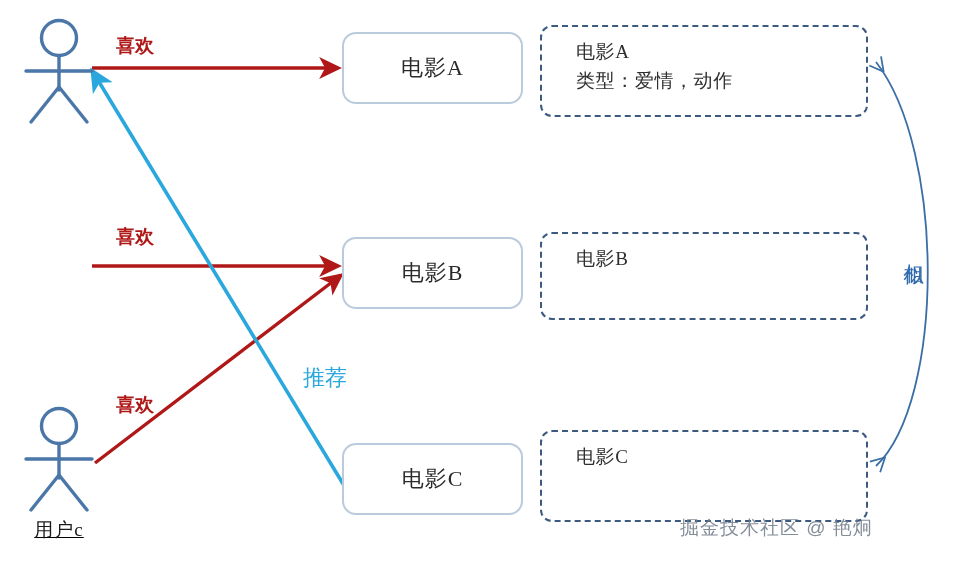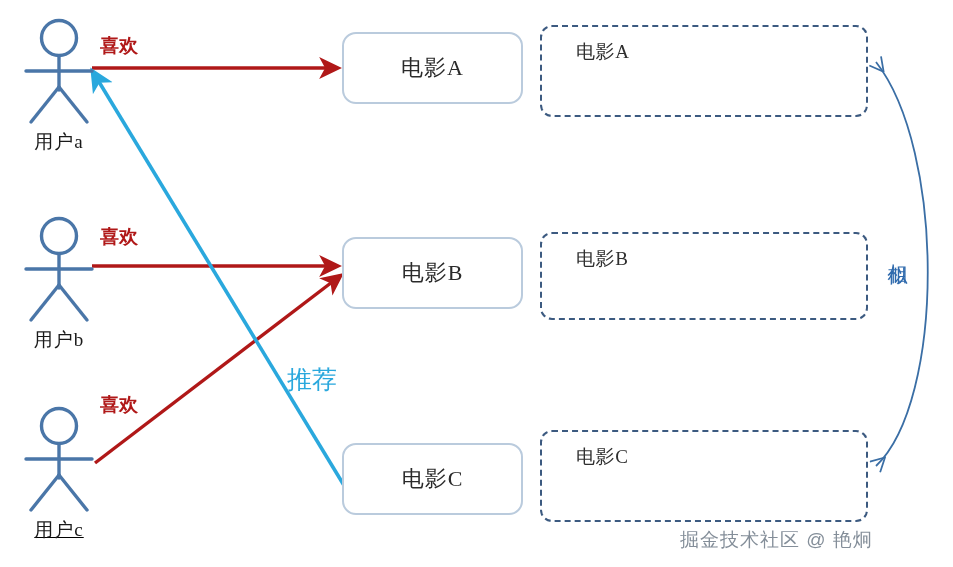--- a/index.html
+++ b/index.html
@@ -79,23 +79,24 @@
     white-space: nowrap;
   }
 
   
   .edge-label {
     position: absolute;
     font-family: Liberation Mono, monospace;
     font-size: 19px;
     font-weight: bold;
     white-space: nowrap;
+    margin-left: 16px;
   }
   .edge-label.like  { color: #b01818; }
-  .edge-label.recommend { color: #2aa8dd; font-weight: normal; font-size: 25px; }
+  .edge-label.recommend { color: #2aa8dd; font-weight: normal; font-size: 22px; }
   .edge-label.similar {
     color: #2f6aad;
     writing-mode: vertical-rl;
     text-orientation: upright;
     font-weight: normal;
     font-size: 20px;
     line-height: 1.05;
     letter-spacing: 2px;
   }
 
@@ -140,33 +141,22 @@
   </svg>
 
   <div class="actor" style="left:14px; top:18px;">
     <svg class="figure" width="84" height="110" viewBox="0 0 84 110" xmlns="http://www.w3.org/2000/svg">
       <circle cx="42" cy="20" r="17.5" fill="none" stroke="#4a76a8" stroke-width="3.4"></circle>
       <line x1="42" y1="38" x2="42" y2="72" stroke="#4a76a8" stroke-width="3.4" stroke-linecap="round"></line>
       <line x1="9" y1="53" x2="75" y2="53" stroke="#4a76a8" stroke-width="3.4" stroke-linecap="round"></line>
       <line x1="42" y1="69" x2="14" y2="104" stroke="#4a76a8" stroke-width="3.4" stroke-linecap="round"></line>
       <line x1="42" y1="69" x2="70" y2="104" stroke="#4a76a8" stroke-width="3.4" stroke-linecap="round"></line>
     </svg>
-    <div class="actor-label">用户a</div>
-  </div>
-
-  <div class="actor" style="left:14px; top:216px;">
-    <svg class="figure" width="84" height="110" viewBox="0 0 84 110" xmlns="http://www.w3.org/2000/svg">
-      <circle cx="42" cy="20" r="17.5" fill="none" stroke="#4a76a8" stroke-width="3.4"></circle>
-      <line x1="42" y1="38" x2="42" y2="72" stroke="#4a76a8" stroke-width="3.4" stroke-linecap="round"></line>
-      <line x1="9" y1="53" x2="75" y2="53" stroke="#4a76a8" stroke-width="3.4" stroke-linecap="round"></line>
-      <line x1="42" y1="69" x2="14" y2="104" stroke="#4a76a8" stroke-width="3.4" stroke-linecap="round"></line>
-      <line x1="42" y1="69" x2="70" y2="104" stroke="#4a76a8" stroke-width="3.4" stroke-linecap="round"></line>
-    </svg>
-    <div class="actor-label">用户b</div>
-  </div>
+  </div>
+
 
   <div class="actor" style="left:14px; top:406px;text-decoration:underline;">
     <svg class="figure" width="84" height="110" viewBox="0 0 84 110" xmlns="http://www.w3.org/2000/svg">
       <circle cx="42" cy="20" r="17.5" fill="none" stroke="#4a76a8" stroke-width="3.4"></circle>
       <line x1="42" y1="38" x2="42" y2="72" stroke="#4a76a8" stroke-width="3.4" stroke-linecap="round"></line>
       <line x1="9" y1="53" x2="75" y2="53" stroke="#4a76a8" stroke-width="3.4" stroke-linecap="round"></line>
       <line x1="42" y1="69" x2="14" y2="104" stroke="#4a76a8" stroke-width="3.4" stroke-linecap="round"></line>
       <line x1="42" y1="69" x2="70" y2="104" stroke="#4a76a8" stroke-width="3.4" stroke-linecap="round"></line>
     </svg>
     <div class="actor-label">用户c</div>
@@ -179,35 +169,36 @@
   <div class="movie-box" style="left:342px; top:237px; width:181px; height:72px;">
     <span class="movie-title">电影B</span>
   </div>
 
   <div class="movie-box" style="left:342px; top:443px; width:181px; height:72px;">
     <span class="movie-title">电影C</span>
   </div>
 
   <div class="info-box" style="left:540px; top:25px; width:328px; height:92px;">
     <div class="info-line">电影A</div>
+    <div class="info-line">类型：爱情，动作</div>
   </div>
 
   <div class="info-box" style="left:540px; top:232px; width:328px; height:88px;">
     <div class="info-line">电影B</div>
   </div>
 
   <div class="info-box" style="left:540px; top:430px; width:328px; height:92px;">
     <div class="info-line">电影C</div>
   </div>
 
   <div class="edge-label like" style="left:100px; top:33px;">喜欢</div>
 
   <div class="edge-label like" style="left:100px; top:224px;">喜欢</div>
 
   <div class="edge-label like" style="left:100px; top:392px;">喜欢</div>
 
   <div class="edge-label recommend" style="left:287px; top:363px;">推荐</div>
 
   <div class="edge-label similar" style="left:886px; top:248px;">相似</div>
 
-  <div class="watermark" style="left:680px; top:527px;">掘金技术社区 @ 艳炯</div>
+  <div class="watermark" style="left:680px; top:515px;">掘金技术社区 @ 艳炯</div>
 
 </div>
 
 </body></html>

